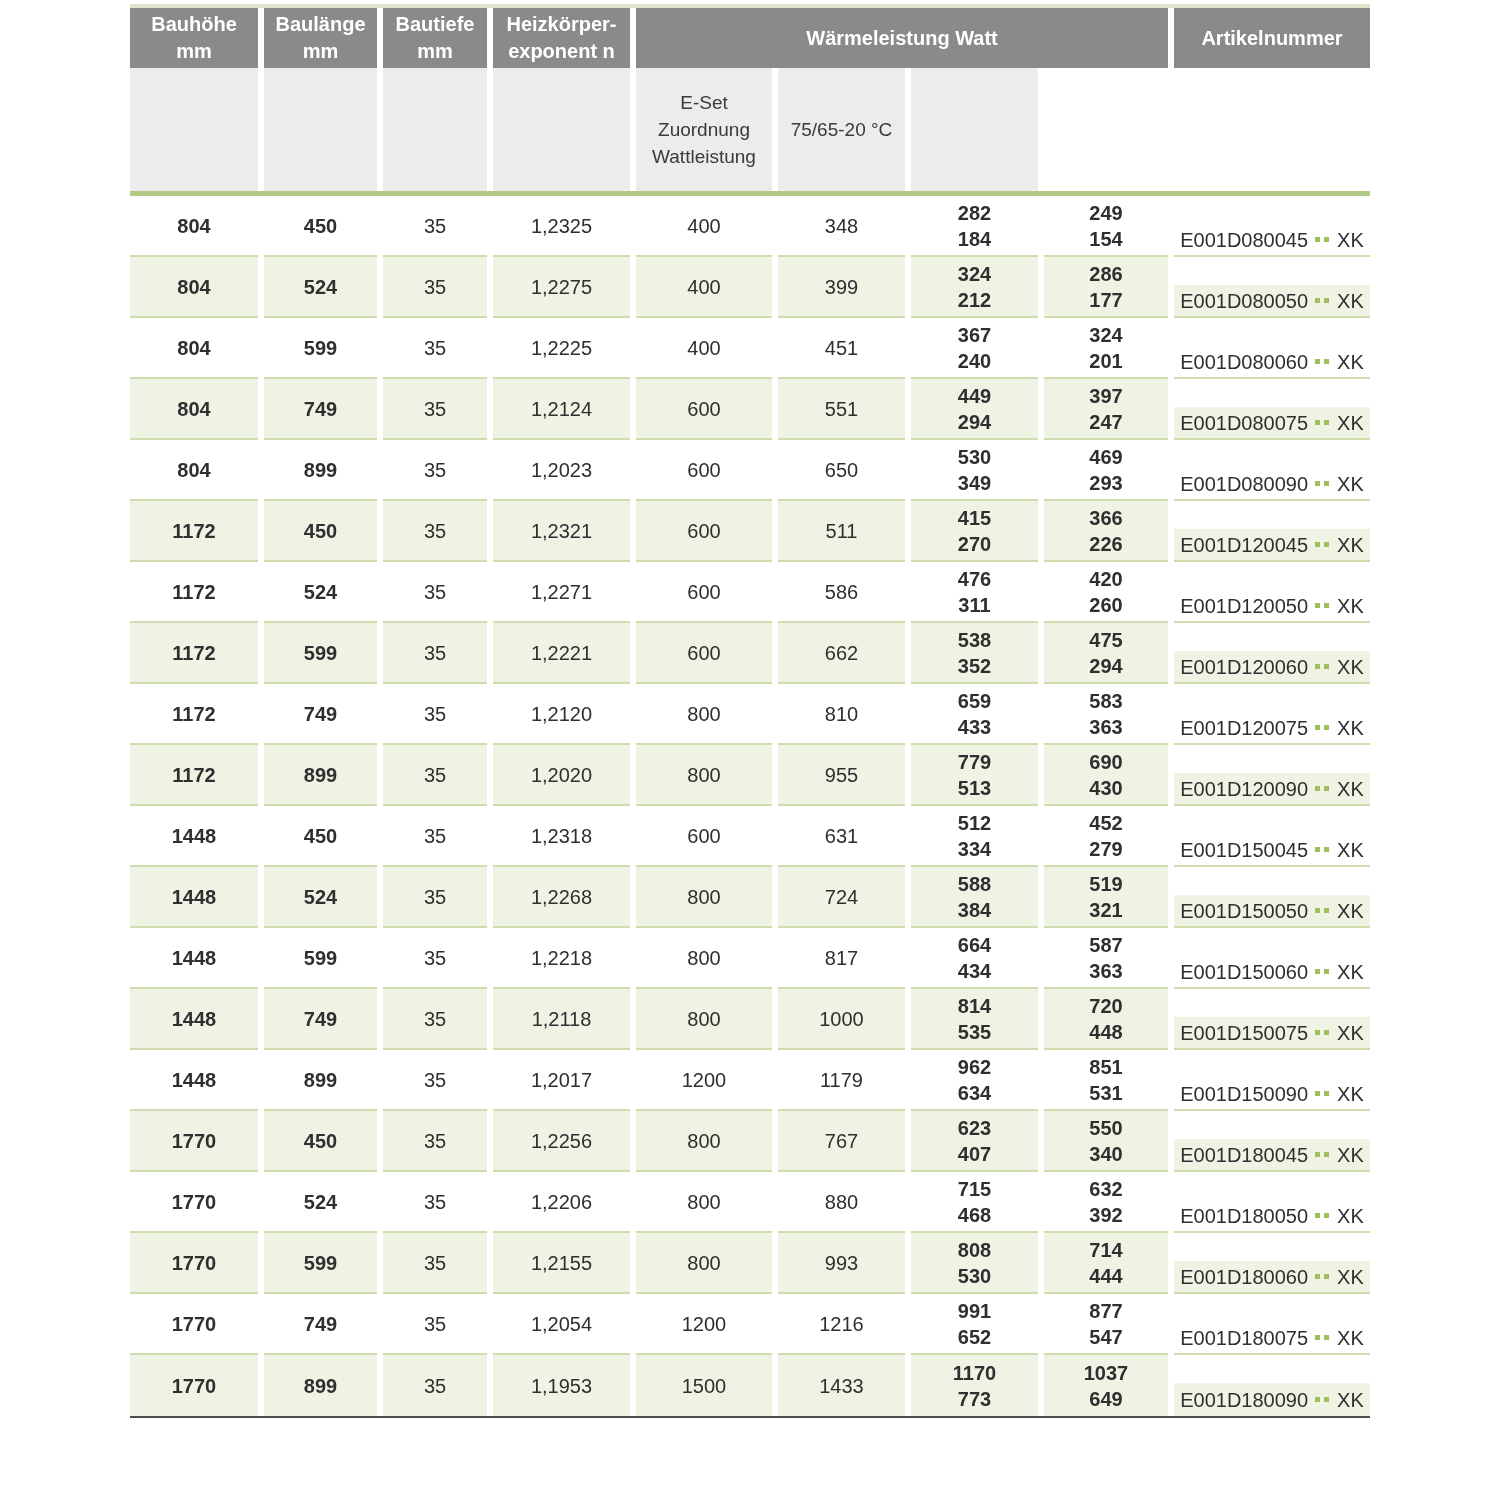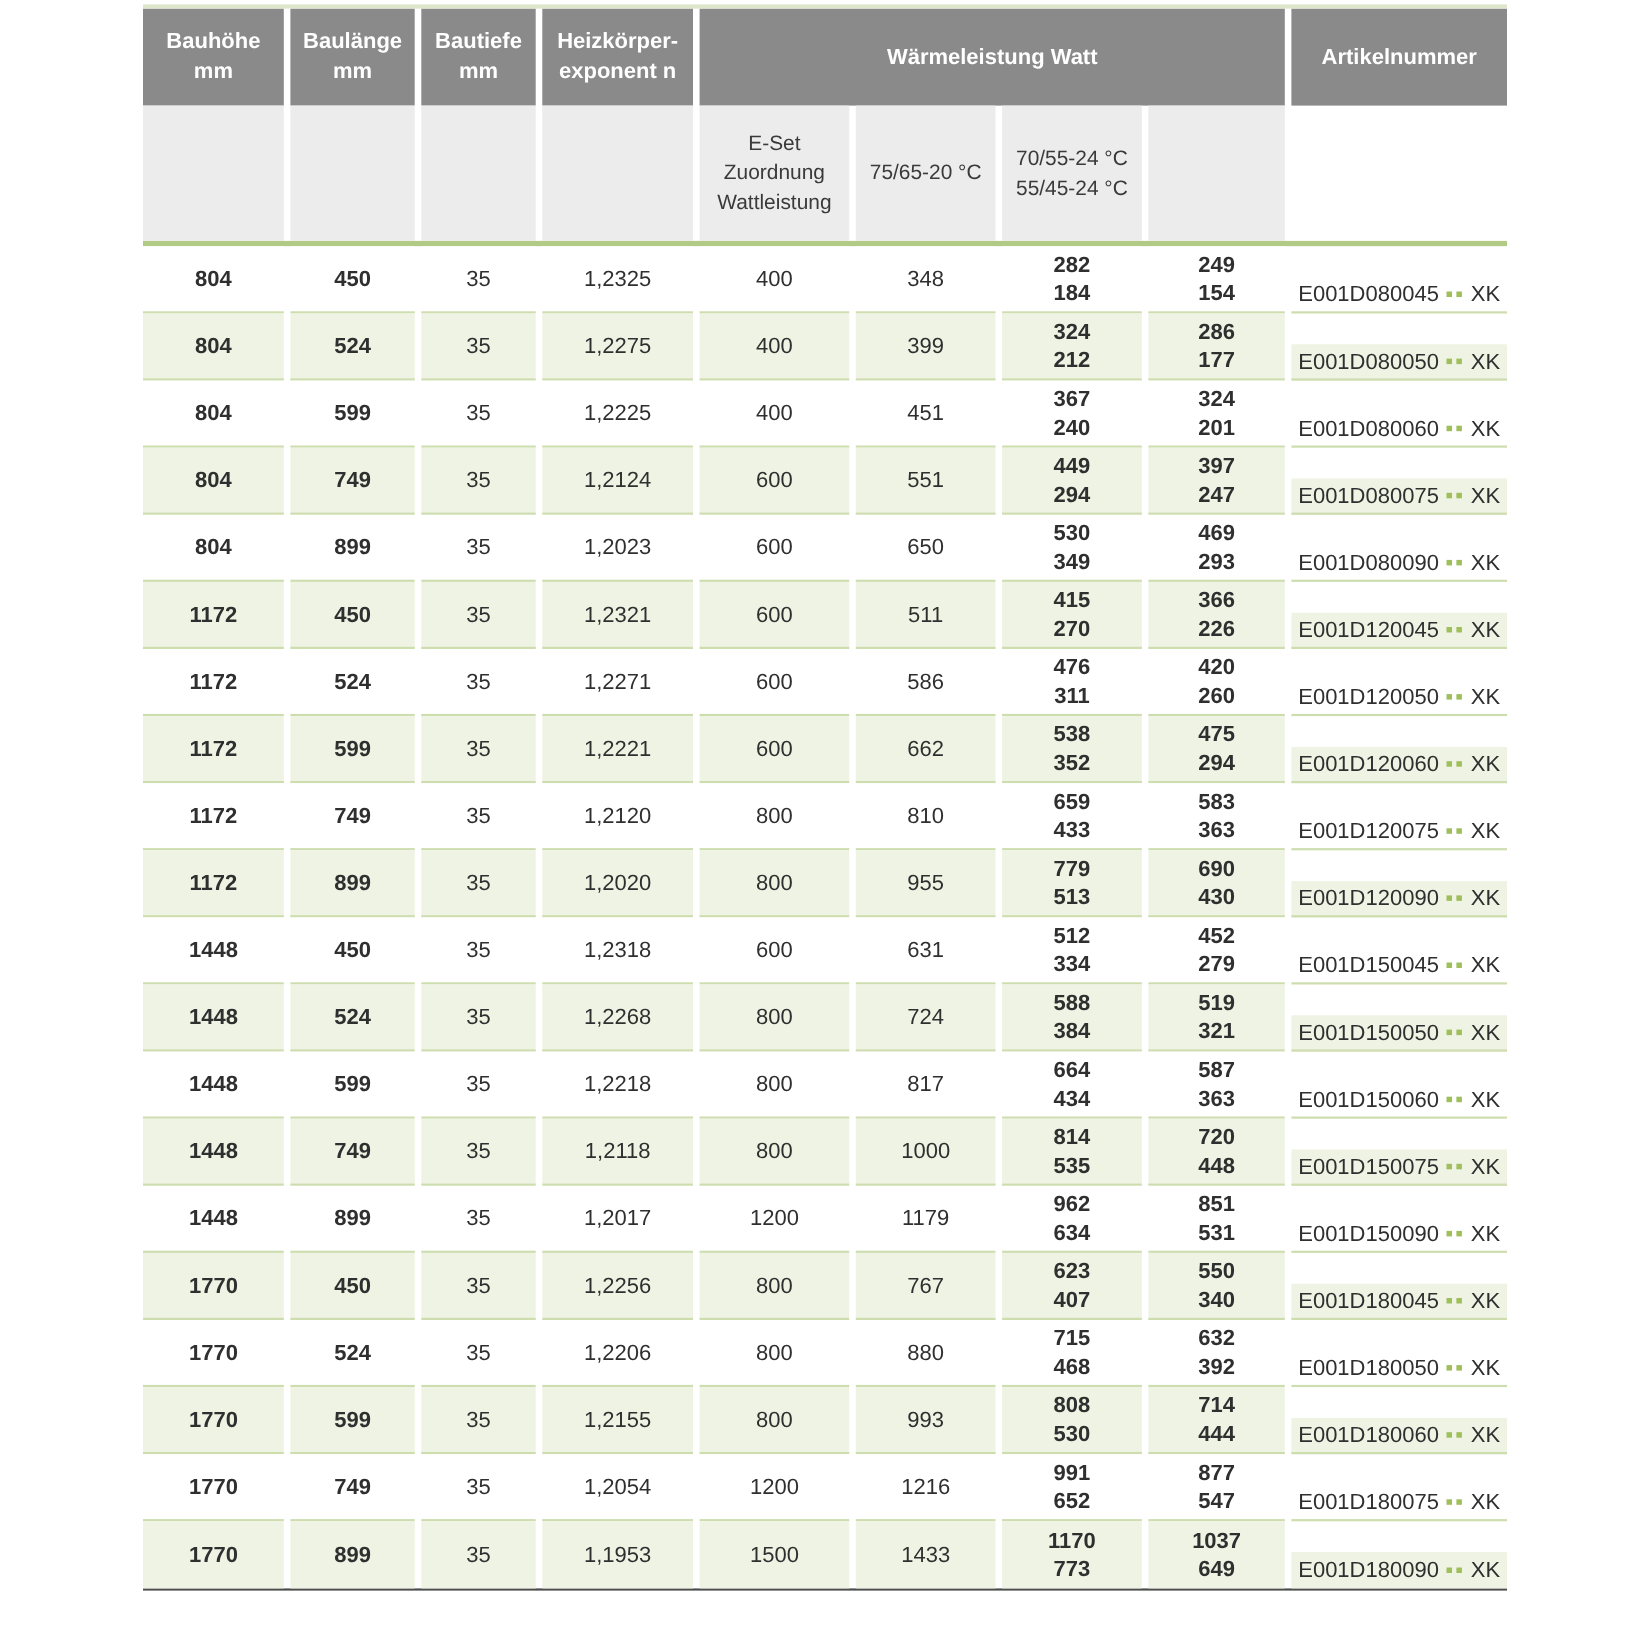--- a/index.html
+++ b/index.html
@@ -9,21 +9,21 @@
   .table-wrap { position:absolute; left:130px; top:4px; width:1240px; }
 
   .title-bar { height:36px; background:#8a8a8a; color:#ffffff;
     font-size:21px; font-weight:bold; line-height:36px; padding-left:17px; }
 
   .title-underline { height:4px; background:#dde6cb; }
 
   .grid { display:grid; grid-template-columns:128px 113px 104px 137px 136px 127px 127px 124px 196px;
     column-gap:6px; background:#ffffff; }
 
-  .hrow1 { height:88px; }
+  .hrow1 { height:60px; }
   .hrow1 .hcell { background:#8a8a8a; color:#ffffff; font-weight:bold; font-size:20px;
     line-height:27px; display:flex; flex-direction:column; align-items:center; justify-content:center;
     text-align:center; }
   .hcell-group { grid-column:5 / span 4; }
 
   .hrow2 { height:123px; }
   .hrow2 .scell { background:#ececec; font-size:19px; line-height:27px; color:#3a3a3a;
     display:flex; flex-direction:column; align-items:center; justify-content:center; text-align:center; }
 
   .green-divider { height:5px; background:#b1cb87; }
@@ -82,24 +82,20 @@
     <div class="scell"></div>
     <div class="scell"></div>
     <div class="scell">
       <span>E-Set</span>
       <span>Zuordnung</span>
       <span>Wattleistung</span>
     </div>
     <div class="scell">
       <span>75/65-20 °C</span>
     </div>
-    <div class="scell">
-      <span>70/55-24 °C</span>
-      <span>55/45-24 °C</span>
-    </div>
     <div class="scell"></div>
   </div>
 
   <div class="green-divider"></div>
 
   <div id="tbody">
   <div class="grid trow">
     <div class="cell bold">804</div>
     <div class="cell bold">450</div>
     <div class="cell">35</div>

